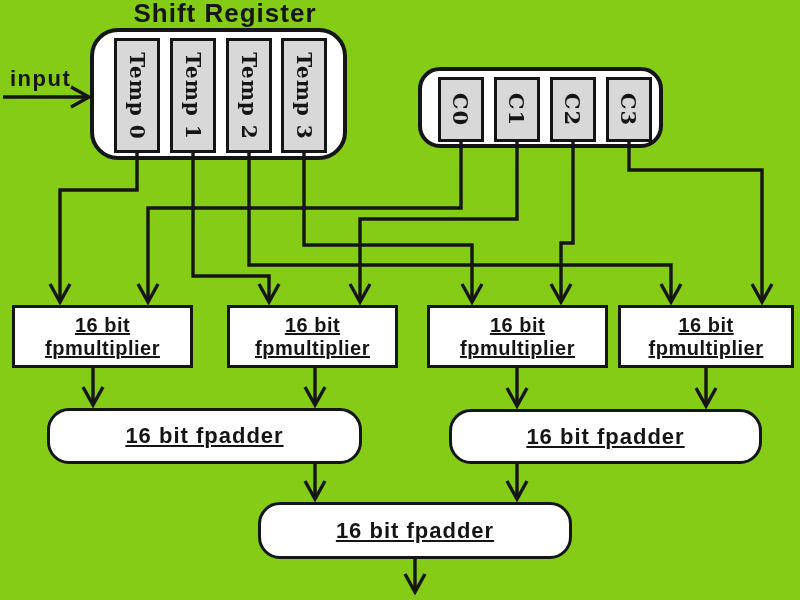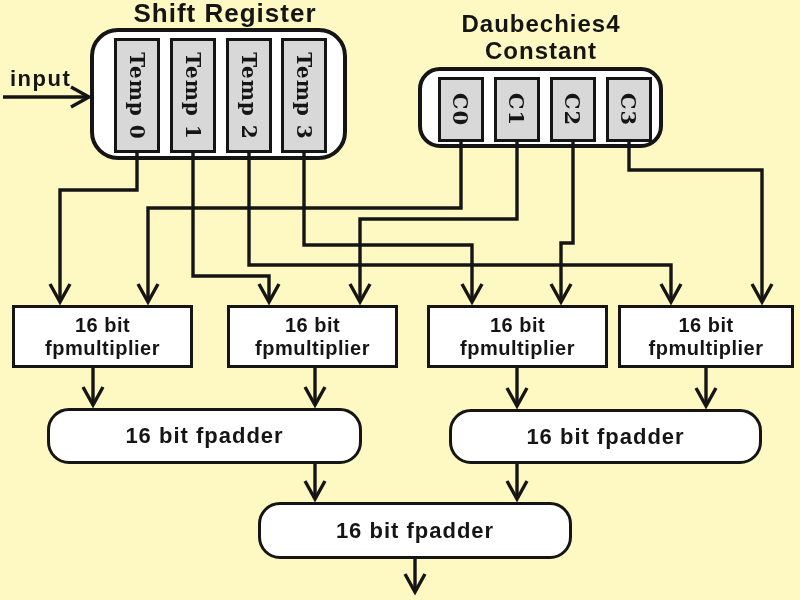--- a/index.html
+++ b/index.html
@@ -1,17 +1,17 @@
 <!DOCTYPE html>
 <html><head>
 <meta charset="utf-8">
 <style>
   html,body{margin:0;padding:0;background:#ffffff;}
   .canvas{
-    position:relative;width:800px;height:600px;background:#fef9c3;overflow:hidden;
+    position:relative;width:800px;height:600px;background:#84cc16;overflow:hidden;
     font-family:"Liberation Sans",sans-serif;color:#151515;
   }
   
   .title{position:absolute;font-weight:700;text-align:center;letter-spacing:1px;color:#151515;}
   .sr-title{left:95px;top:-2px;width:260px;font-size:26px;}
   .const-title{left:418px;top:10px;width:246px;font-size:24px;line-height:27px;}
   .input-label{left:10px;top:66px;width:80px;font-size:22px;text-align:left;letter-spacing:1.5px;}
   
   .roundbox{position:absolute;border:4px solid #151515;border-radius:28px;background:#ffffff;box-sizing:border-box;}
   .sr-box{left:90px;top:28px;width:257px;height:132px;}
@@ -28,43 +28,39 @@
     font-family:"DejaVu Serif","Liberation Serif",serif;font-weight:700;color:#151515;
   }
   .tcell .vtext{font-size:20px;letter-spacing:1px;}
   .ccell .vtext{font-size:21px;letter-spacing:1px;}
   .t0{left:114px;} .t1{left:170px;} .t2{left:226px;} .t3{left:281px;}
   .c0{left:438px;} .c1{left:494px;} .c2{left:550px;} .c3{left:606px;}
   
   .block{
     position:absolute;box-sizing:border-box;border:3px solid #151515;background:#ffffff;
     display:flex;flex-direction:column;align-items:center;justify-content:center;
-    font-weight:700;text-align:center;color:#151515;
+    font-weight:700;text-align:center;color:#151515;text-decoration:underline;
   }
   .mult{top:305px;height:63px;font-size:20px;line-height:23px;letter-spacing:0.5px;}
   .m1{left:12px;width:181px;} .m2{left:227px;width:171px;}
   .m3{left:427px;width:181px;} .m4{left:618px;width:176px;}
   .adder{font-size:22px;letter-spacing:1px;border-radius:22px;}
   .a1{left:47px;top:408px;width:315px;height:56px;}
   .a2{left:449px;top:409px;width:313px;height:55px;}
   .a3{left:258px;top:502px;width:314px;height:57px;}
   
   .wires{position:absolute;left:0;top:0;width:800px;height:600px;pointer-events:none;}
   .wire{fill:none;stroke:#151515;stroke-width:3.4px;}
 </style>
 </head>
 <body>
 
 <div class="canvas">
 
   <div class="title sr-title">Shift Register</div>
-  <div class="title const-title">
-    <div>Daubechies4</div>
-    <div>Constant</div>
-  </div>
   <div class="title input-label">input</div>
 
   <div class="roundbox sr-box"></div>
   <div class="cell tcell t0">
     <span class="vtext">Temp 0</span>
   </div>
   <div class="cell tcell t1">
     <span class="vtext">Temp 1</span>
   </div>
   <div class="cell tcell t2">

